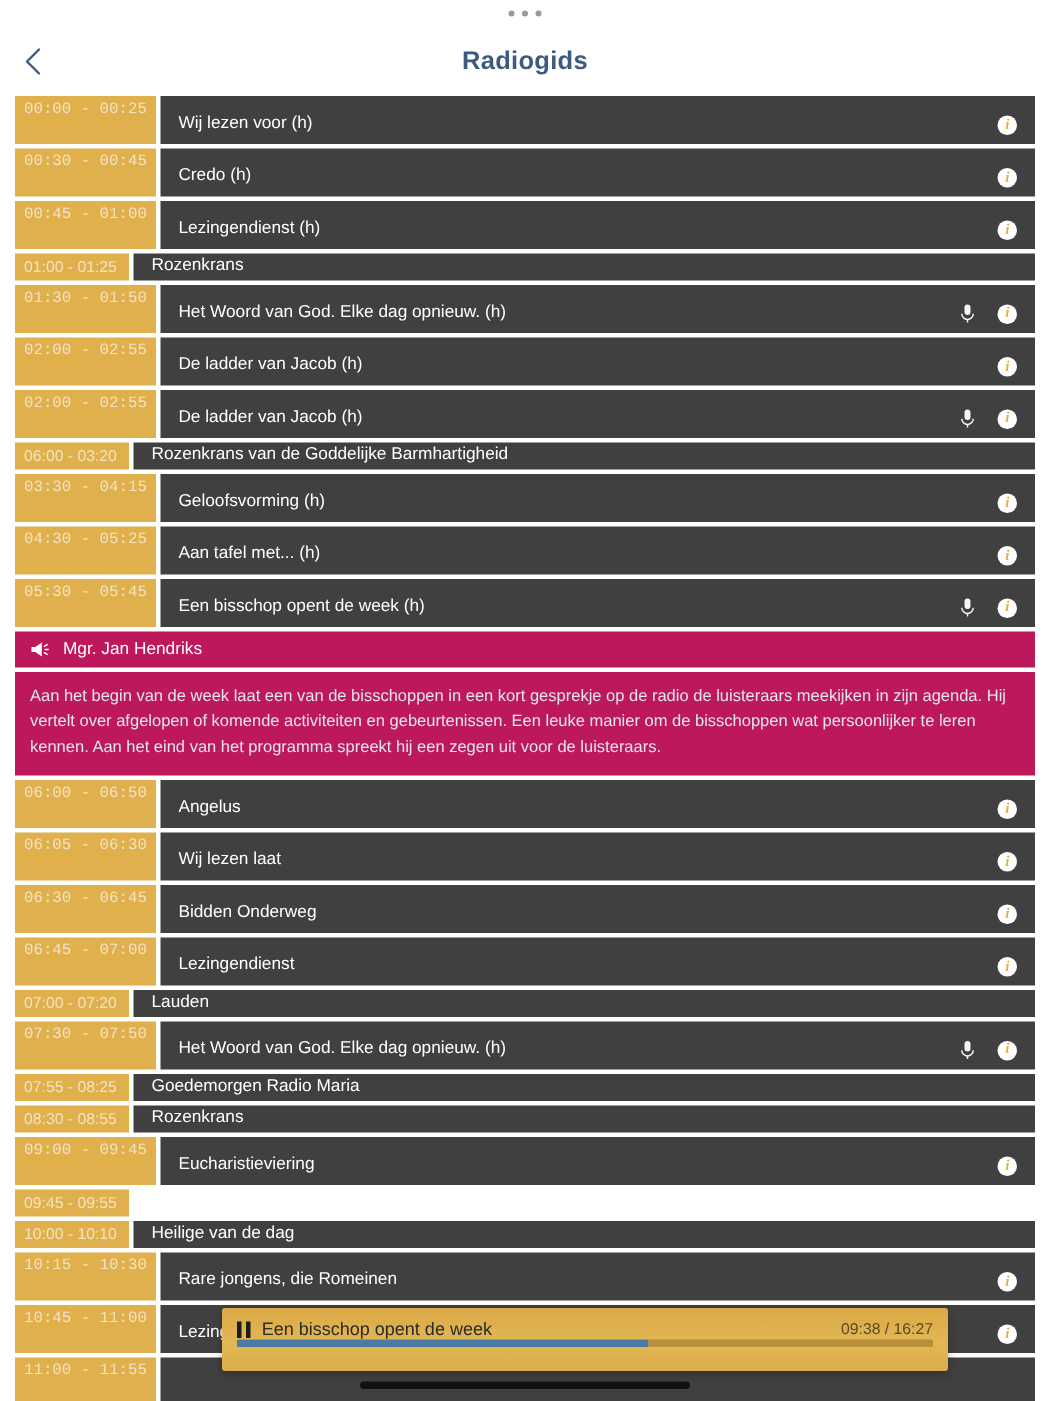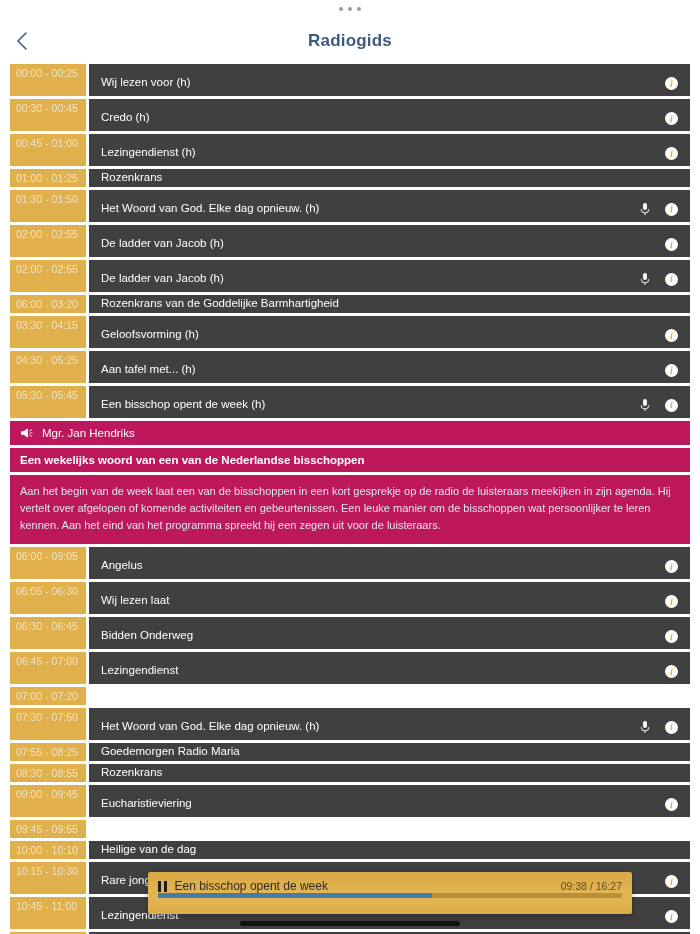--- a/index.html
+++ b/index.html
@@ -49,21 +49,21 @@
     white-space: nowrap;
   }
   .row .body {
     flex: 1 1 auto;
     background: #404040;
     display:flex; align-items:center; justify-content:space-between;
     padding: 0 12px 0 12px;
     position:relative;
   }
   .row.tall .body { min-height: 32px; align-items:flex-end; padding-bottom:5px; }
-  .row.tall .time { min-height: 32px; }
+  .row.tall .time { min-height: 32px; font-family: Liberation Mono, monospace; }
   .row.short .body { min-height: 18px; }
   .row.short .time { min-height: 18px; }
   .row .title {
     font-size: 11.5px; color:#ffffff; line-height:1.2;
   }
   .row.tall .title { padding-bottom:1px; }
   .row .icons { display:flex; align-items:center; gap:14px; }
   .row.tall .icons { padding-bottom:1px; }
 
   .mic-icon { width:12px; height:14px; display:block; opacity:.95; }
@@ -263,28 +263,27 @@
     <div class="detail">
       <div class="detail-speaker">
         <span>
           <svg class="megaphone" viewBox="0 0 16 14">
             <path d="M1 5 L1 9 L4 9 L9 12.5 L9 1.5 L4 5 Z" fill="#ffffff"></path>
             <path d="M11 4.5 L13.2 3.2 M11.6 7 L14 7 M11 9.5 L13.2 10.8" stroke="#ffffff" stroke-width="1.1" stroke-linecap="round" fill="none"></path>
           </svg>
         </span>
         <span>Mgr. Jan Hendriks</span>
       </div>
-      <div class="detail-sub">Een wekelijks woord van een van de Nederlandse bisschoppen</div>
       <div class="detail-text">Aan het begin van de week laat een van de bisschoppen in een kort gesprekje op de radio de luisteraars meekijken in zijn agenda. Hij vertelt over afgelopen of komende activiteiten en gebeurtenissen. Een leuke manier om de bisschoppen wat persoonlijker te leren kennen. Aan het eind van het programma spreekt hij een zegen uit voor de luisteraars.</div>
     </div>
   </div>
 
   <div class="list" id="list-bottom">
       <div class="row tall">
-        <div class="time">06:00 - 09:05</div>
+        <div class="time">06:00 - 06:50</div>
         <div class="body">
           <div class="title">Angelus</div>
           <div class="icons">
             <span class="info-icon">i</span>
           </div>
         </div>
       </div>
       <div class="row tall">
         <div class="time">06:05 - 06:30</div>
         <div class="body">
@@ -307,20 +306,24 @@
         <div class="time">06:45 - 07:00</div>
         <div class="body">
           <div class="title">Lezingendienst</div>
           <div class="icons">
             <span class="info-icon">i</span>
           </div>
         </div>
       </div>
       <div class="row short">
         <div class="time">07:00 - 07:20</div>
+        <div class="body">
+          <div class="title">Lauden</div>
+          <div class="icons"></div>
+        </div>
       </div>
       <div class="row tall">
         <div class="time">07:30 - 07:50</div>
         <div class="body">
           <div class="title">Het Woord van God. Elke dag opnieuw. (h)</div>
           <div class="icons">
             <span>
               <svg class="mic-icon" viewBox="0 0 12 14">
                 <rect x="4" y="1" width="4" height="7" rx="2" fill="#ffffff"></rect>
                 <path d="M2.2 7.2 a3.8 3.8 0 0 0 7.6 0" fill="none" stroke="#ffffff" stroke-width="1"></path>

